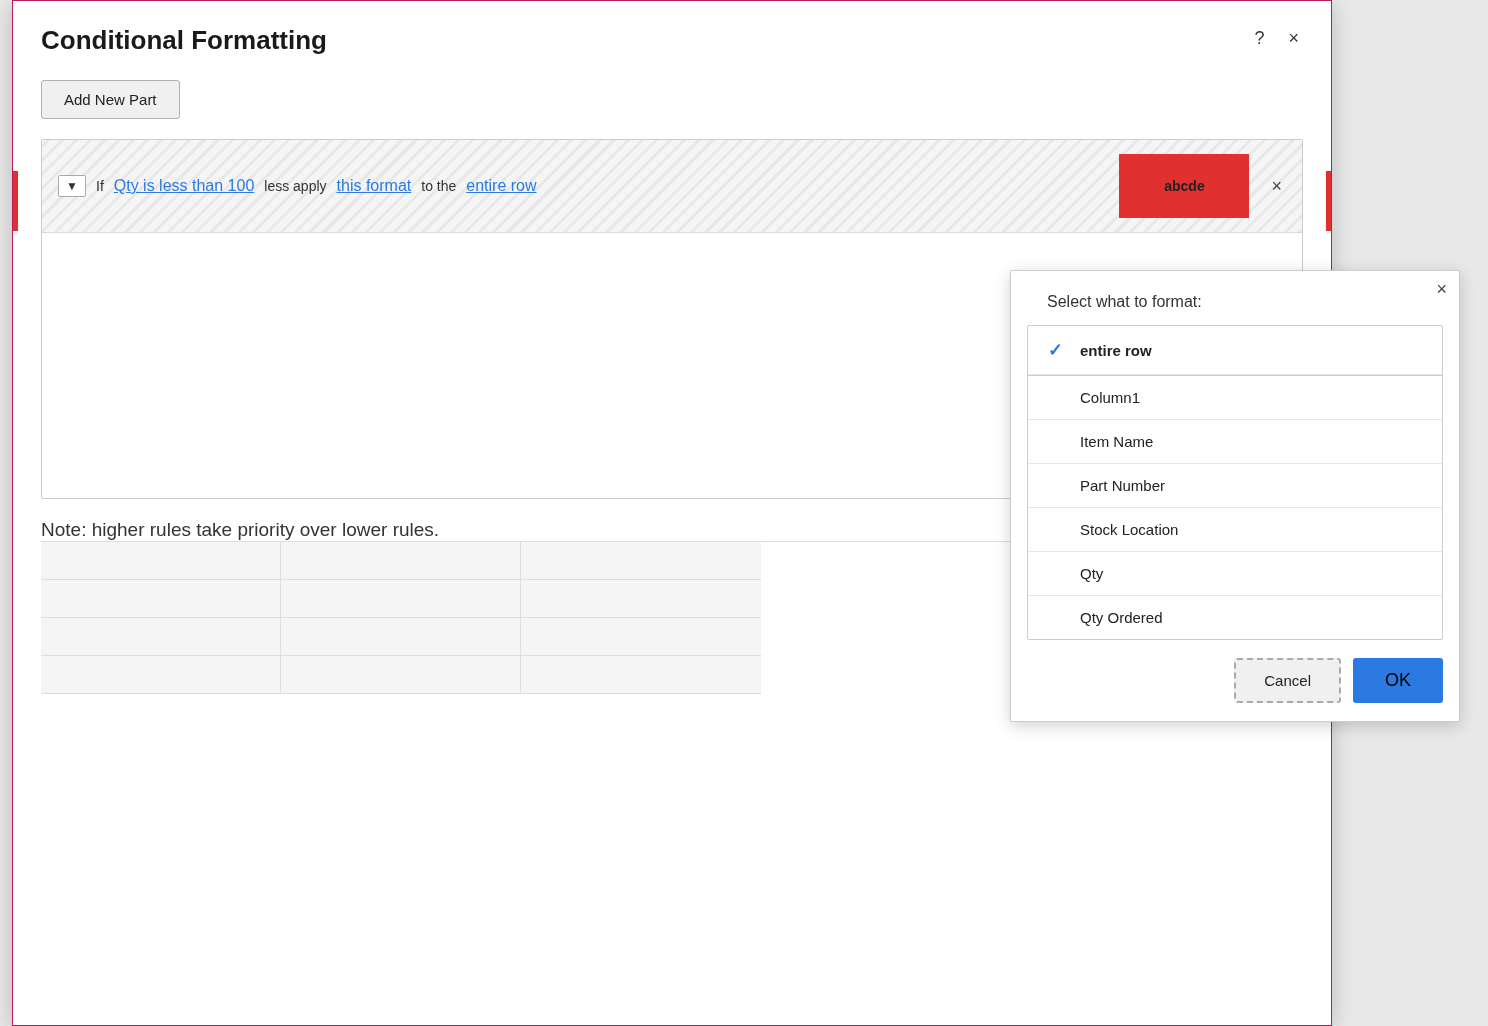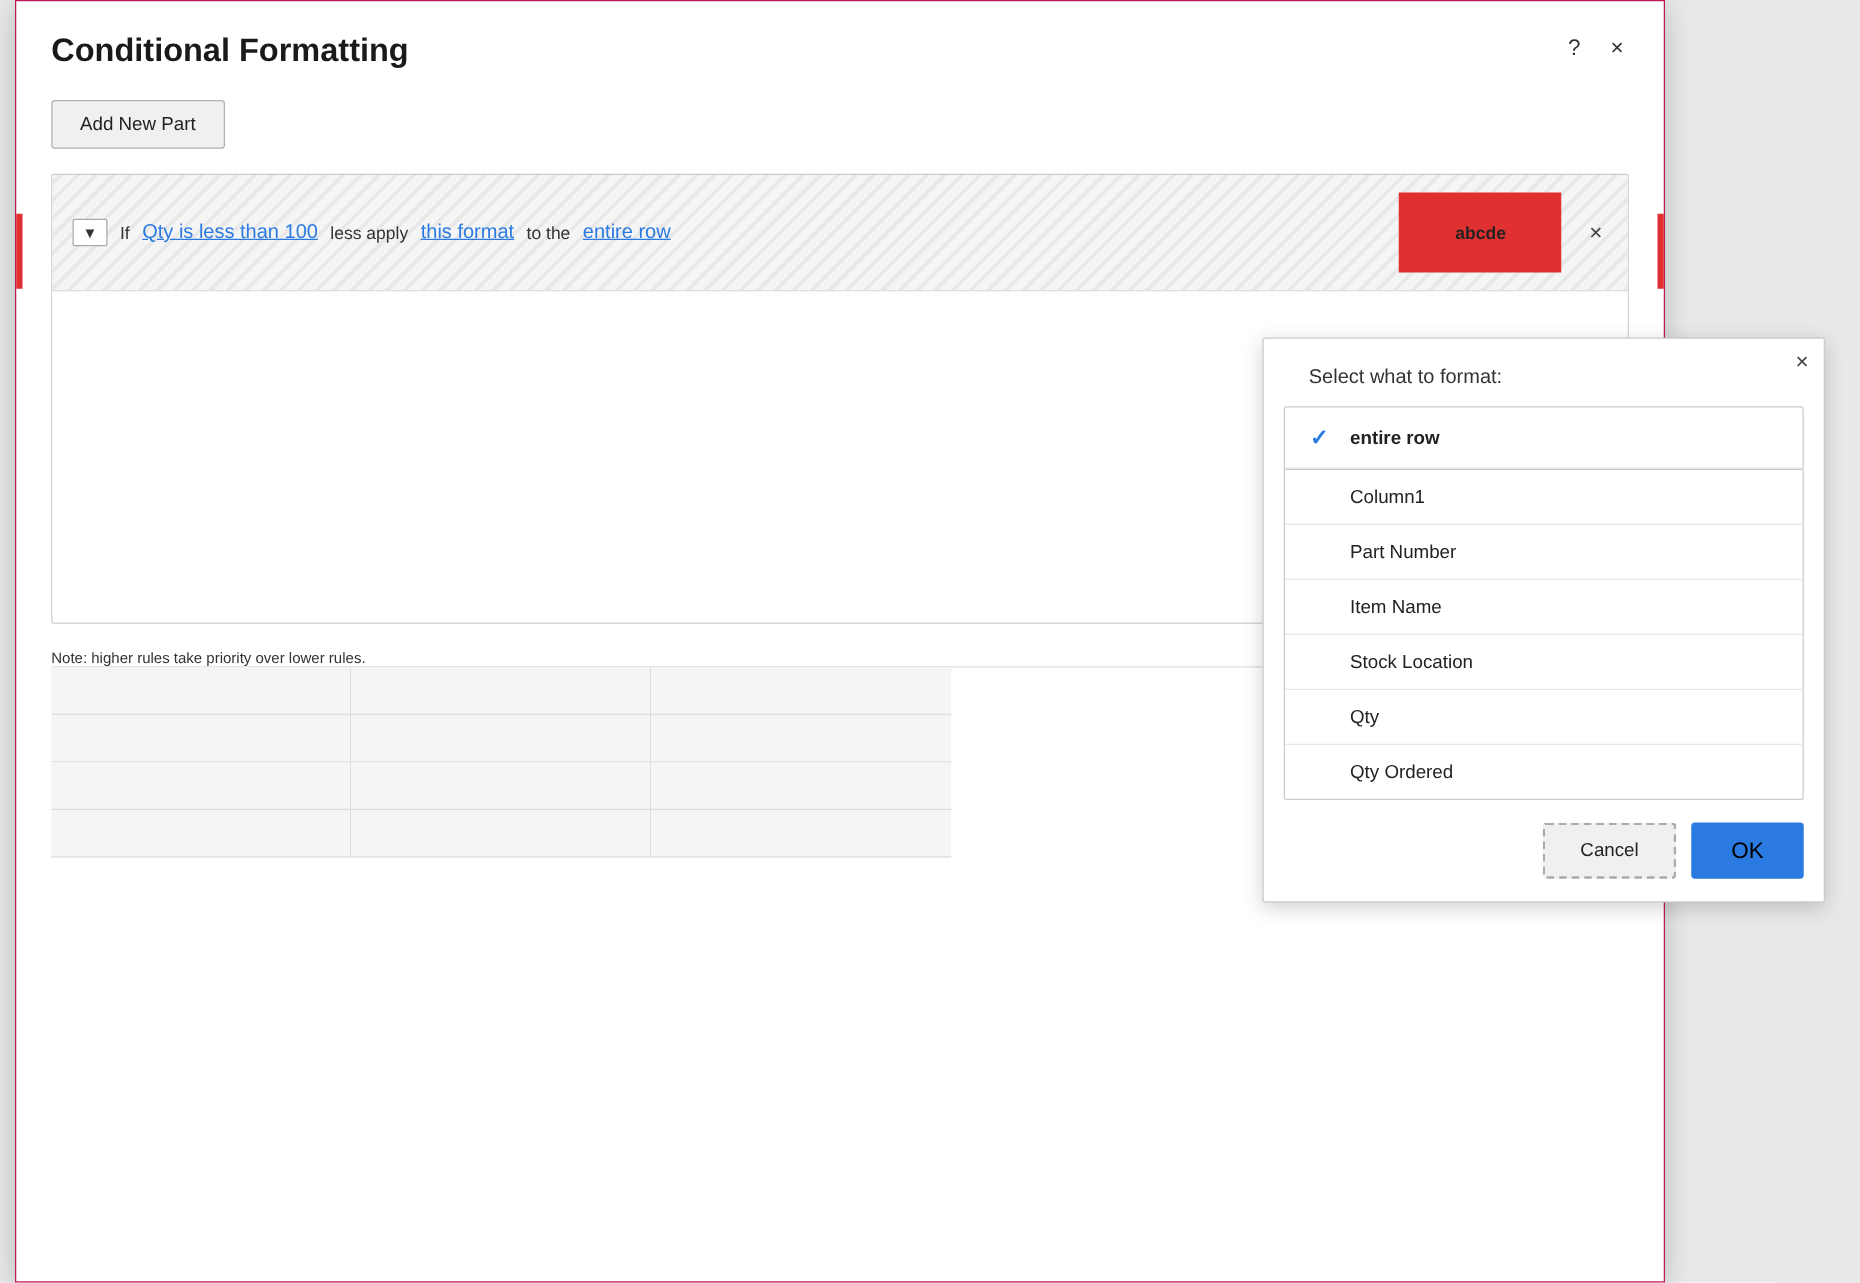--- a/index.html
+++ b/index.html
@@ -145,21 +145,21 @@
       margin-left: 8px;
     }
 
     .rule-inner-panel {
       padding: 16px;
       min-height: 260px;
       background: #fff;
     }
 
     .note-text {
-      font-size: 12px;
+      font-size: 19px;
       color: #333;
       margin-top: 16px;
     }
 
     
     .grid-preview {
       display: grid;
       grid-template-columns: repeat(3, 240px);
       border-top: 1px solid #ddd;
     }
@@ -369,26 +369,26 @@
 
     <div style="border-top: 1px solid #ccc; margin: 0 0;"></div>
 
     <div class="format-option">
       <span class="no-checkmark"></span>
       <span>Column1</span>
     </div>
 
     <div class="format-option">
       <span class="no-checkmark"></span>
+      <span>Item Name</span>
+    </div>
+
+    <div class="format-option">
+      <span class="no-checkmark"></span>
       <span>Part Number</span>
-    </div>
-
-    <div class="format-option">
-      <span class="no-checkmark"></span>
-      <span>Item Name</span>
     </div>
 
     <div class="format-option">
       <span class="no-checkmark"></span>
       <span>Stock Location</span>
     </div>
 
     <div class="format-option">
       <span class="no-checkmark"></span>
       <span>Qty</span>

